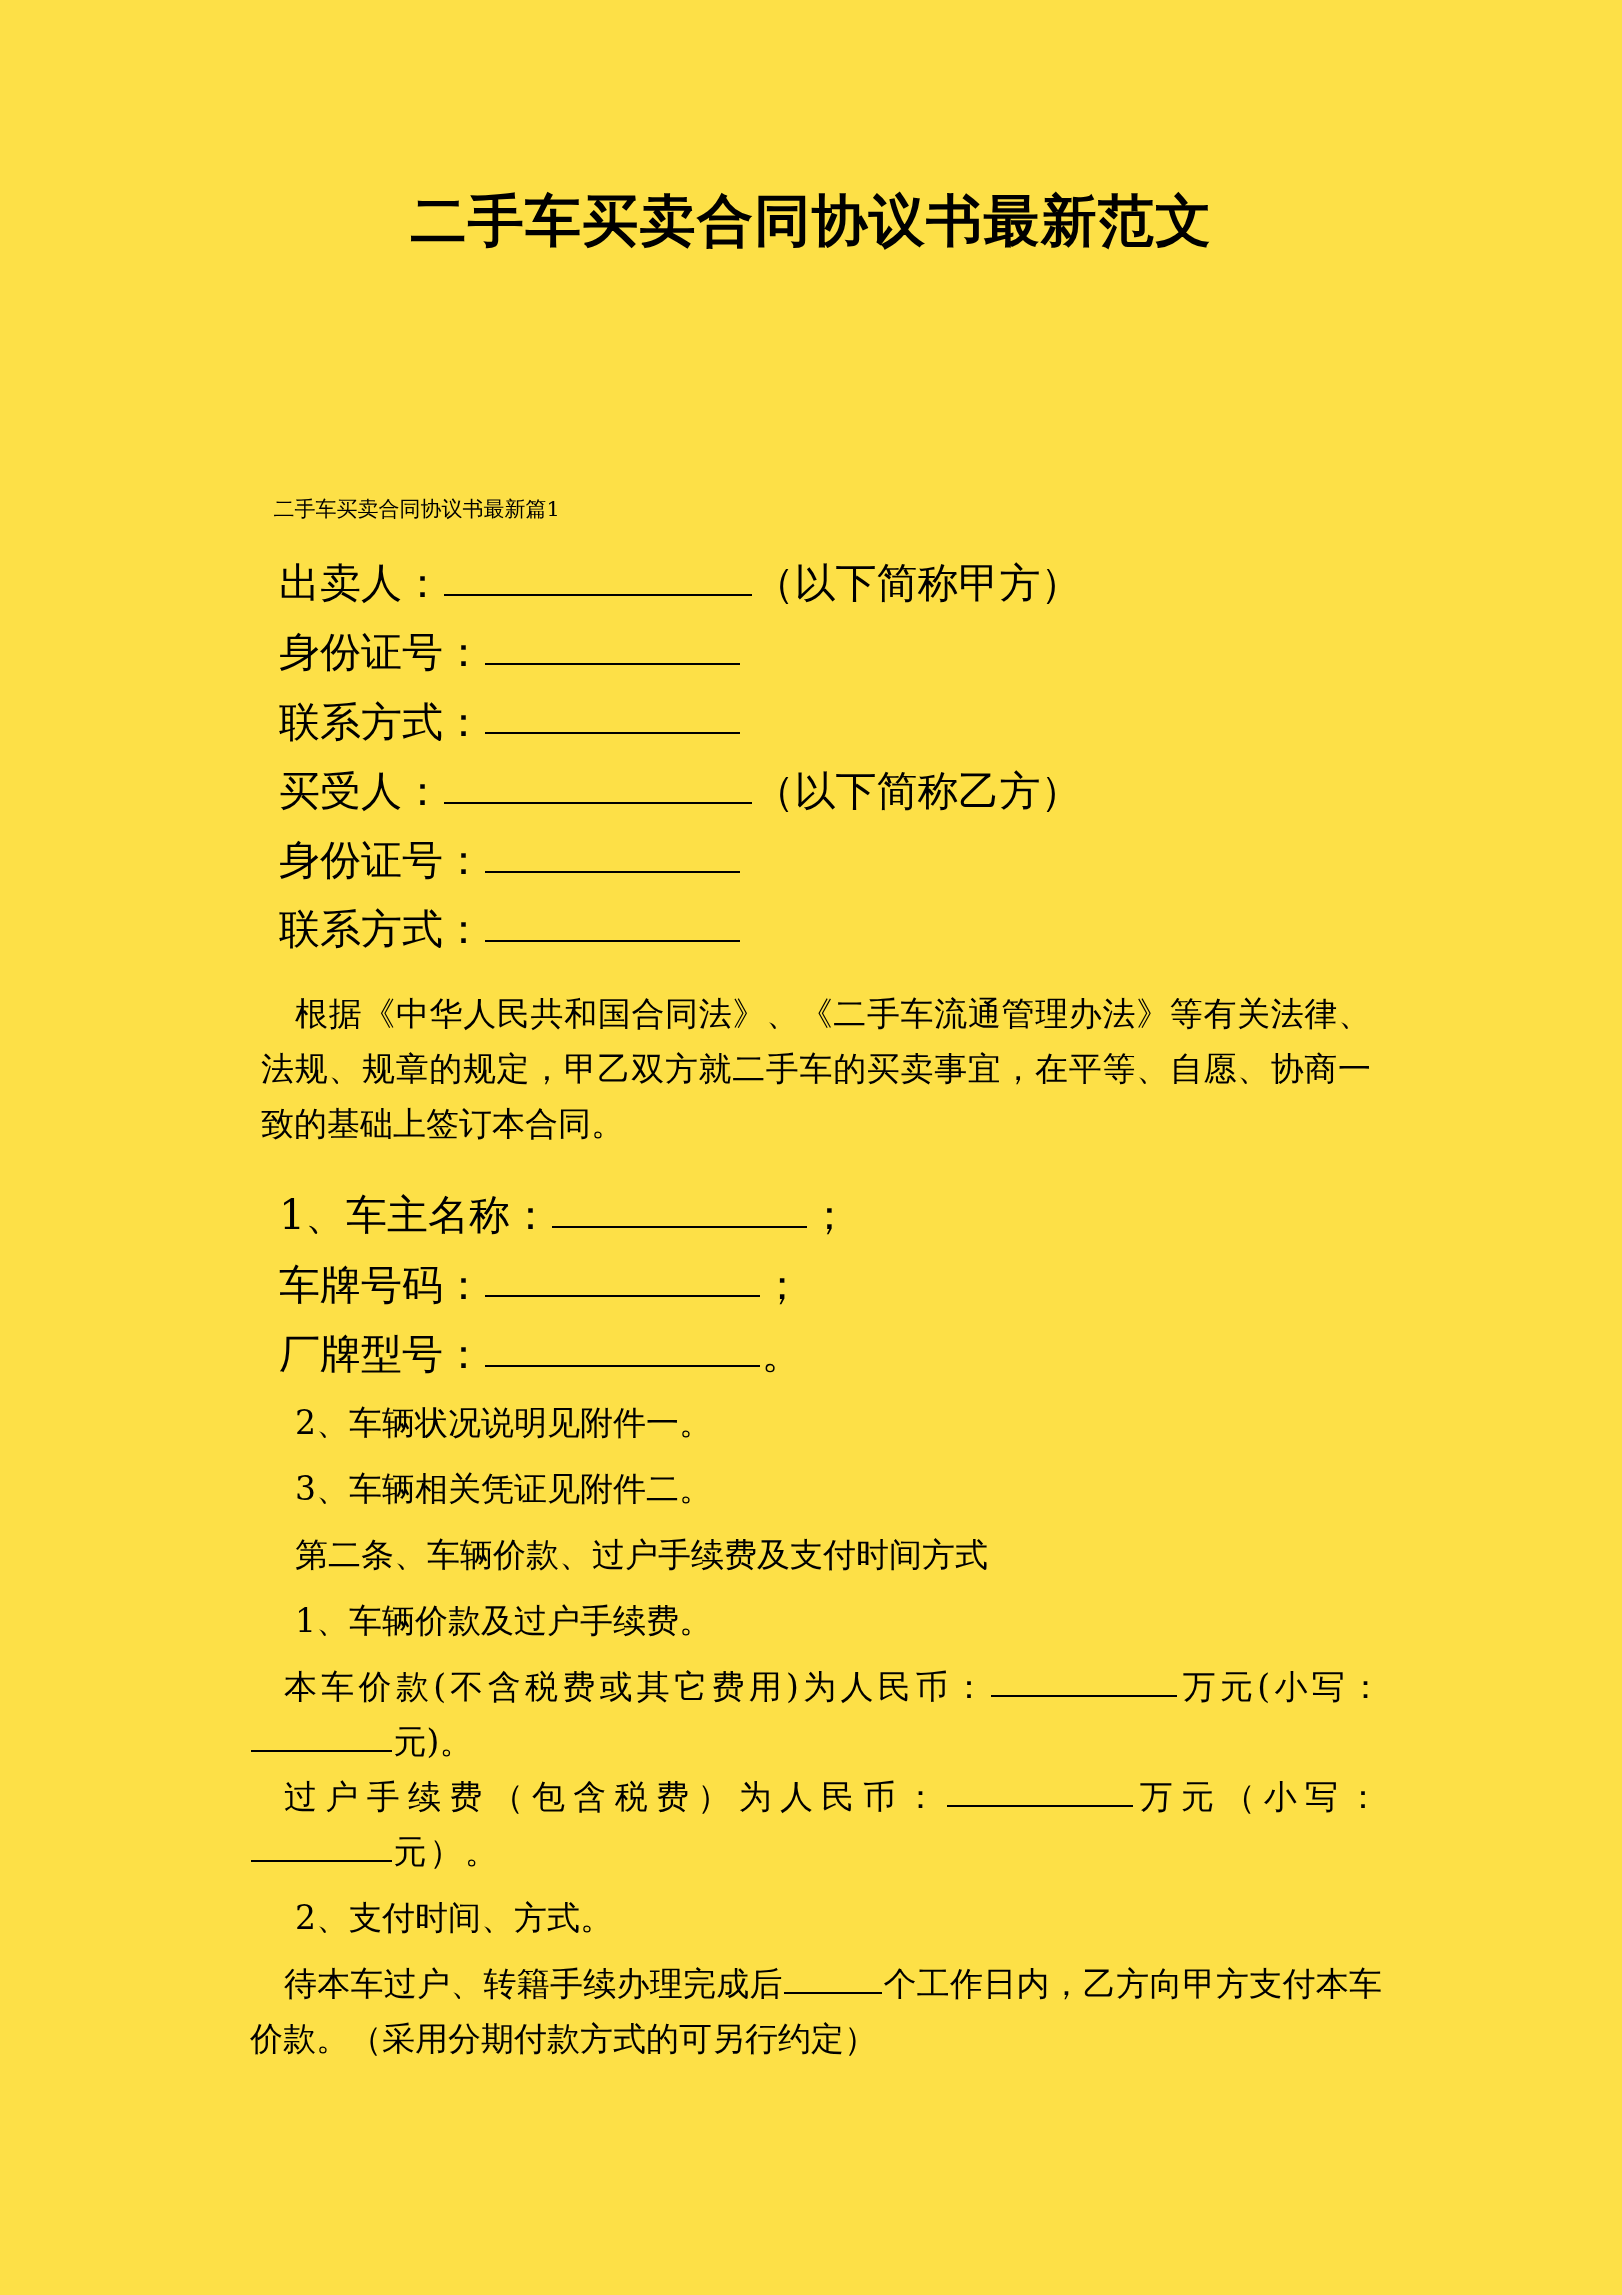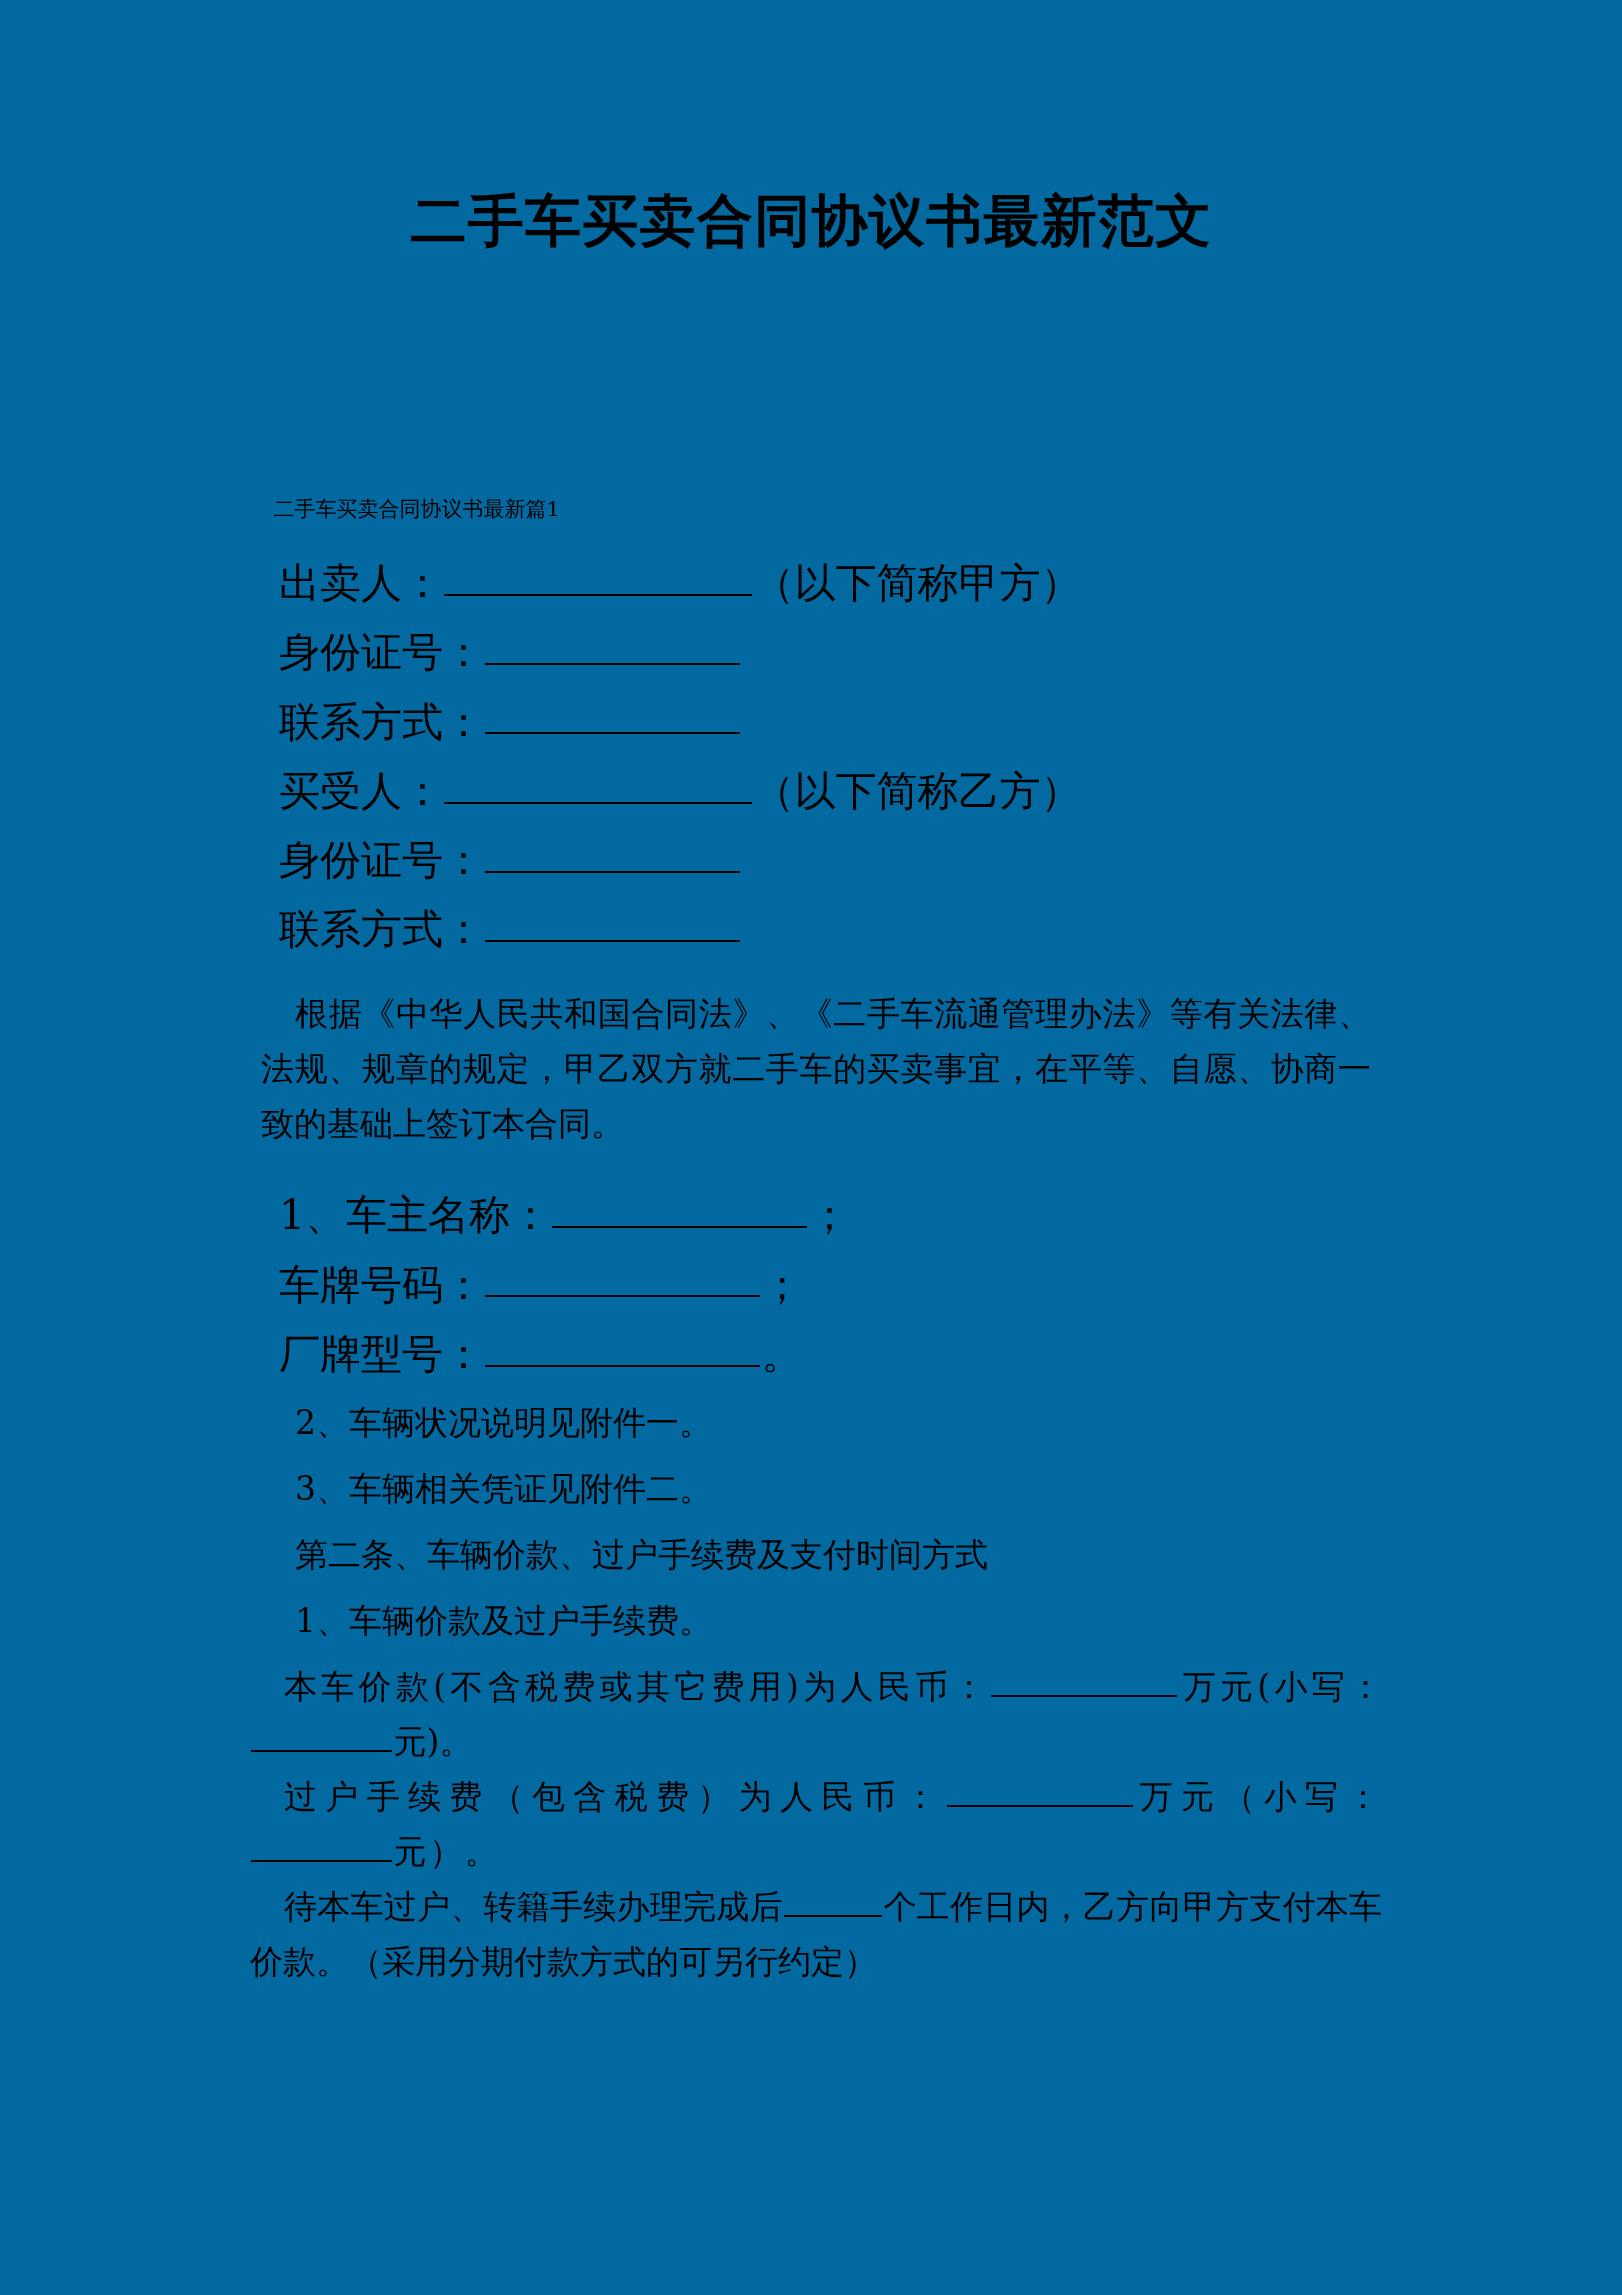--- a/index.html
+++ b/index.html
@@ -12,21 +12,21 @@
     height: 2295px;
     position: relative;
     font-family: "DejaVu Serif", "Liberation Serif", serif;
     color: #000000;
     overflow: hidden;
   }
 
   .page {
     position: absolute;
     inset: 0;
-    background: #0369a1;
+    background: #fde047;
     text-decoration: underline;
   }
 
   
   .doc-title {
     position: absolute;
     top: 188px;
     left: 0;
     width: 1623px;
     text-align: center;
@@ -172,20 +172,21 @@
     <p class="para indent">1、车辆价款及过户手续费。</p>
 
     <p class="flow">
       <span>本车价款(不含税费或其它费用)为人民币：</span><span class="blank w-sm"></span><span>万元(小写：</span><span class="blank w-xs"></span><span>元)。</span>
     </p>
 
     <p class="flow justify-wide">
       <span>过户手续费（包含税费）为人民币：</span><span class="blank w-sm"></span><span>万元（小写：</span><span class="blank w-xs"></span><span>元）。</span>
     </p>
 
+    <p class="para indent">2、支付时间、方式。</p>
 
     <p class="flow">
       <span>待本车过户、转籍手续办理完成后</span><span class="blank w-tiny"></span><span>个工作日内，乙方向甲方支付本车价款。（采用分期付款方式的可另行约定）</span>
     </p>
 
   </div>
 </div>
 
 
 </body></html>

